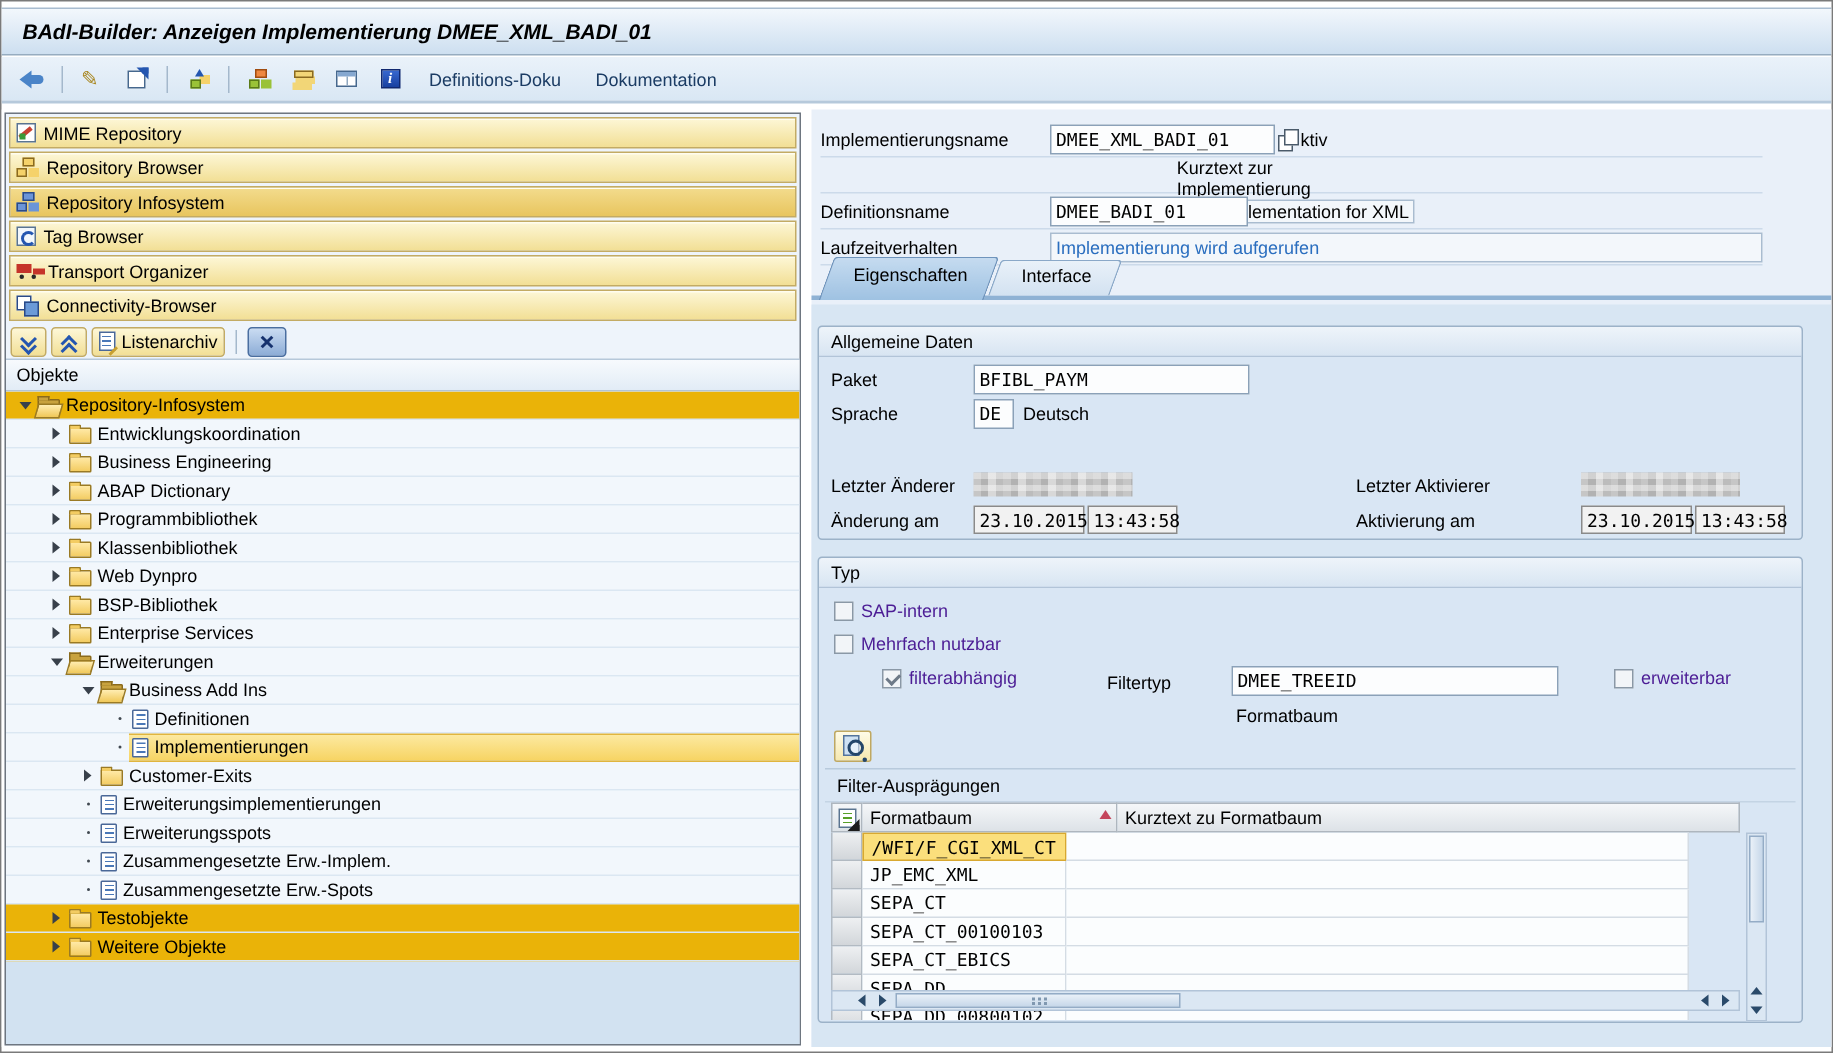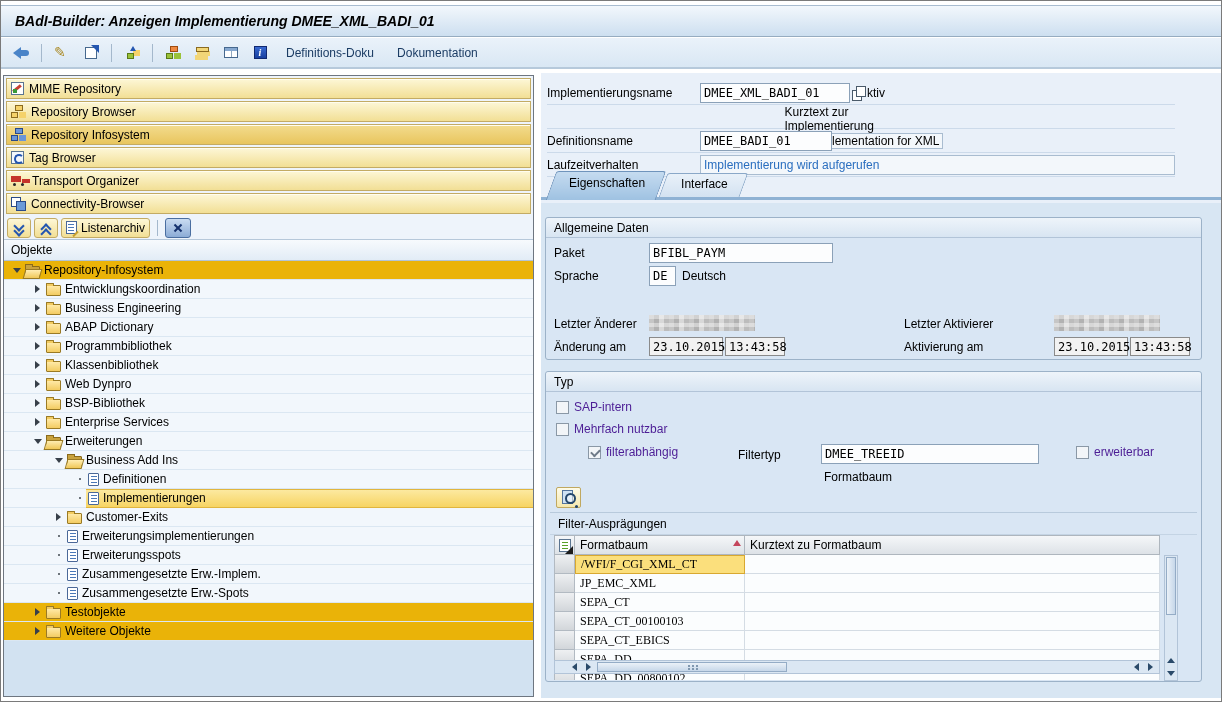--- a/index.html
+++ b/index.html
@@ -162,21 +162,21 @@
   .ftable{position:absolute;font-size:12px;}
   .thead{display:flex;height:20px;}
   .hcell{background:linear-gradient(#f5f7f9,#dde2e7);border:1px solid #aeb6be;border-left:none;
     display:flex;align-items:center;padding:0 5px;position:relative;}
   .hcell:first-child{border-left:1px solid #aeb6be;justify-content:center;padding:0;}
   .tbody-clip{overflow:hidden;position:relative;}
   .trow{display:flex;height:19px;}
   .sel-cell{width:21px;flex:none;background:linear-gradient(#eef0f2,#d2d6da);border:1px solid #b2bac2;border-top:none;}
   .cell{background:#fbfdfe;border-right:1px solid #d4dce4;border-bottom:1px solid #d4dce4;
     display:flex;align-items:center;padding:0 5px;font-family:"DejaVu Sans Mono",monospace;}
-  .cell.c1{width:170px;flex:none;font-family:Liberation Serif, serif;}
+  .cell.c1{width:136px;flex:none;}
   .cell.c2{width:415px;flex:none;}
   .cell.selected{background:#fbdf7c;border:1px solid #d8a830;}
   .vscroll{position:absolute;width:14px;background:#dbe7f3;border:1px solid #b2c4d8;}
   .vthumb{position:absolute;left:1px;right:1px;top:1px;height:58px;background:linear-gradient(90deg,#eaf1f8,#c6d7e9);border:1px solid #94acc6;}
   .sc-btn{position:absolute;left:0;right:0;height:13px;display:flex;align-items:center;justify-content:center;}
   .hscroll{position:absolute;height:14px;background:#dbe7f3;border:1px solid #b2c4d8;display:flex;align-items:center;}
   .hsc-btn{width:14px;height:12px;display:flex;align-items:center;justify-content:center;flex:none;}
   .hthumb{position:relative;width:190px;height:10px;margin-left:2px;background:linear-gradient(#eaf1f8,#c6d7e9);border:1px solid #94acc6;}
   .hthumb::after{content:"";position:absolute;left:50%;top:2px;width:2px;height:2px;background:#8098b0;
     box-shadow:-4px 0 0 #8098b0,4px 0 0 #8098b0,-4px 3px 0 #8098b0,0 3px 0 #8098b0,4px 3px 0 #8098b0;}

